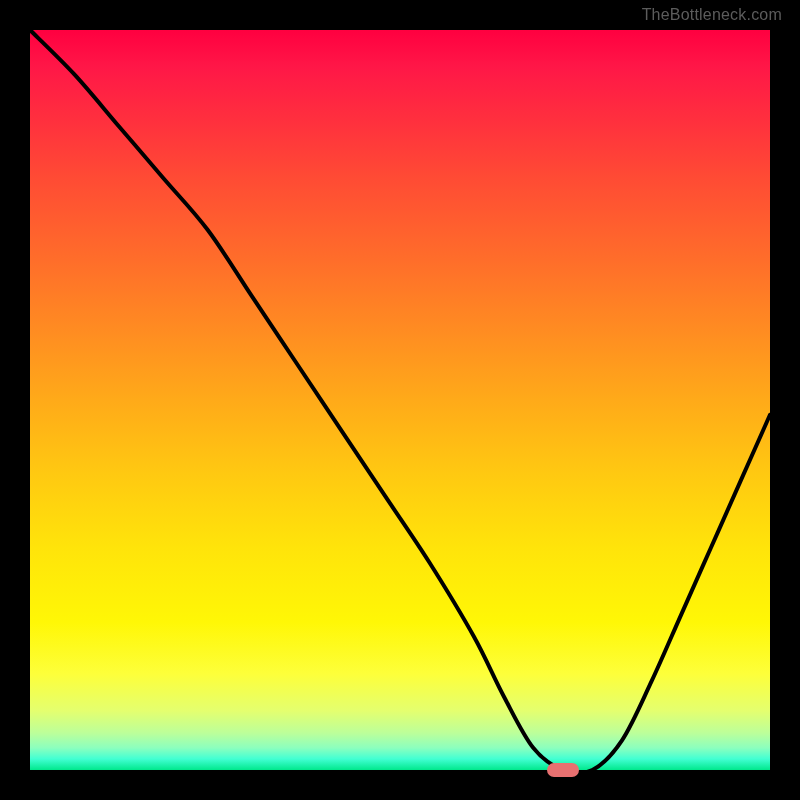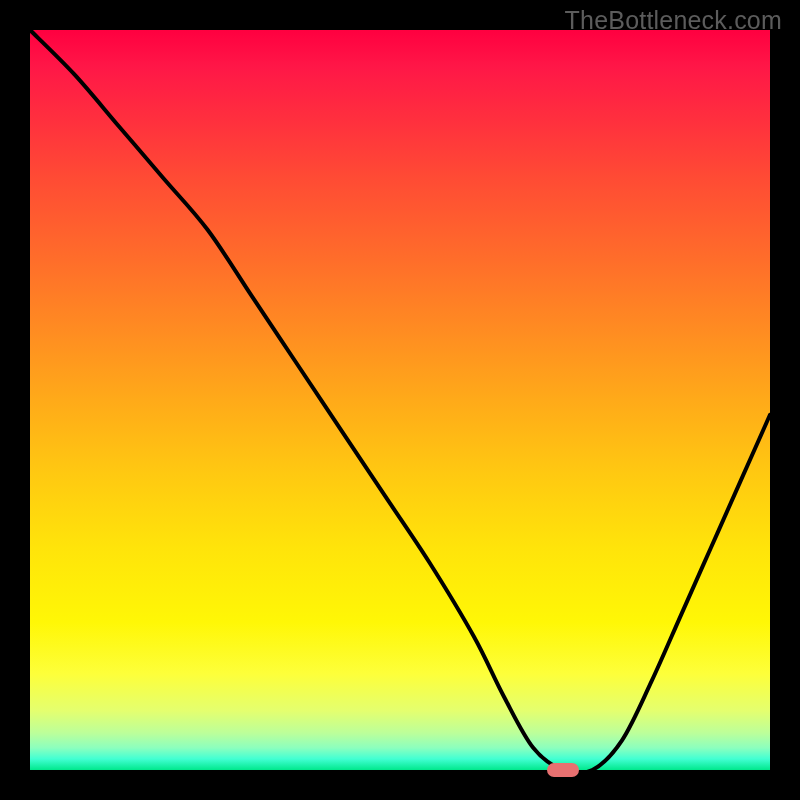--- a/index.html
+++ b/index.html
@@ -40,21 +40,21 @@
       #42ffd3 98.5%,
       #00e88c 100%
     );
   }
   .watermark {
     position: absolute;
     top: 6px;
     right: 18px;
     color: #5c5c5c;
     font-family: Arial, Helvetica, sans-serif;
-    font-size: 25px;
+    font-size: 16px;
     font-weight: 500;
     letter-spacing: 0.2px;
   }
   svg.curve {
     position: absolute;
     left: 30px;
     top: 30px;
     width: 740px;
     height: 740px;
     overflow: visible;

